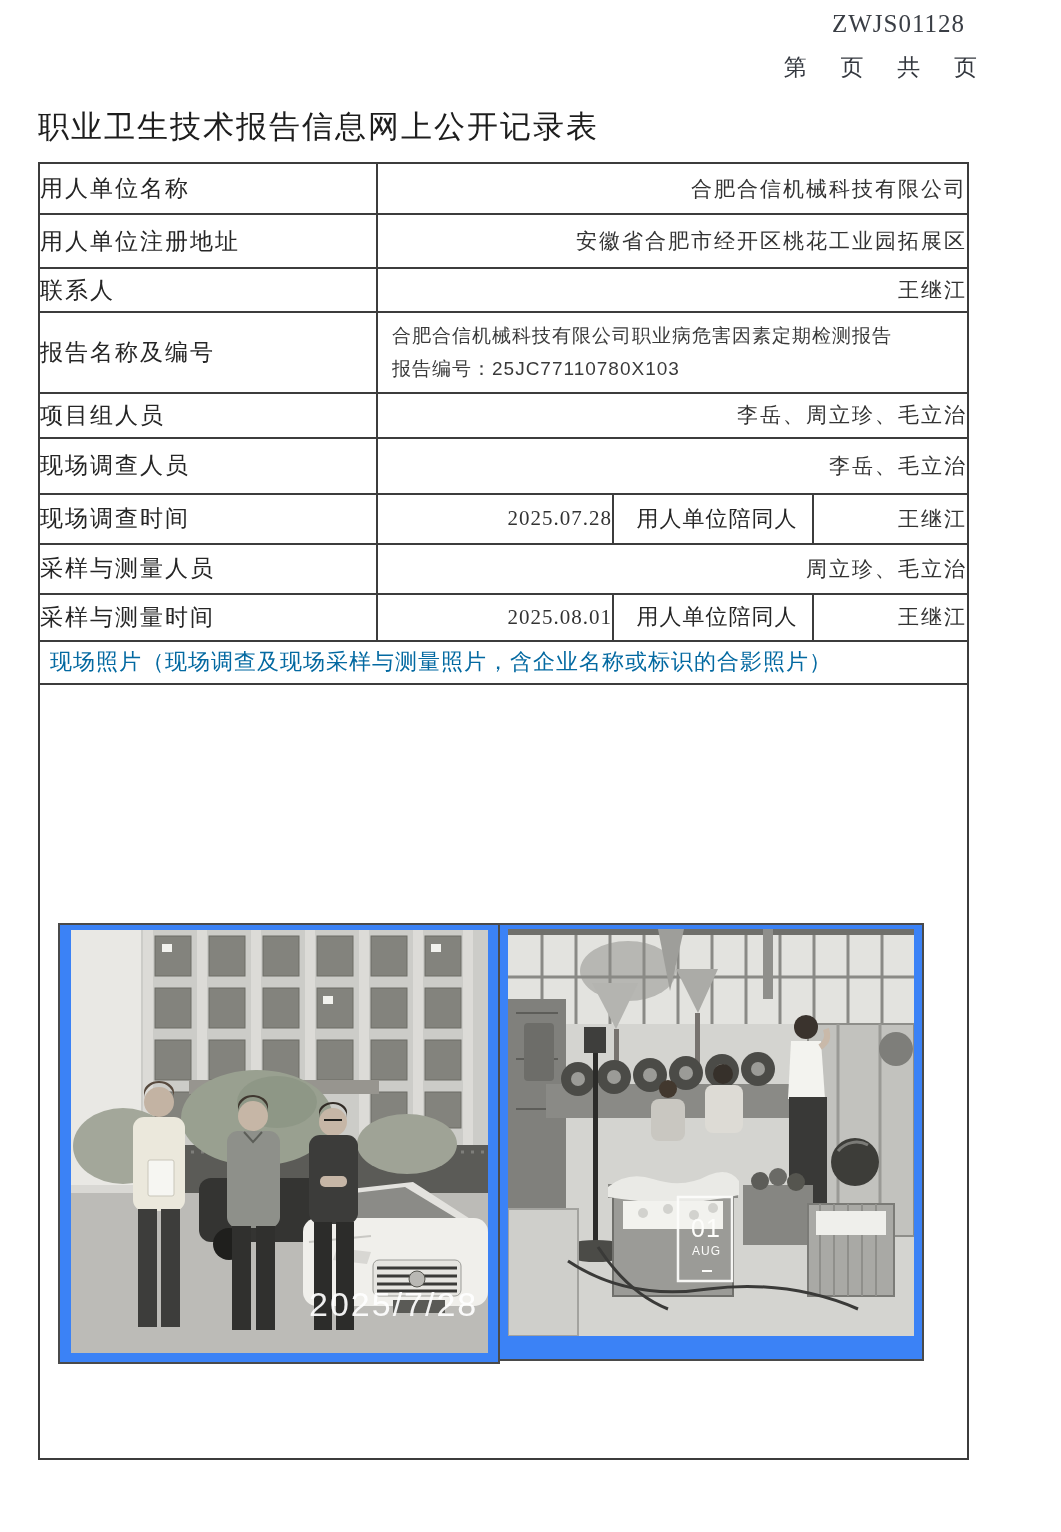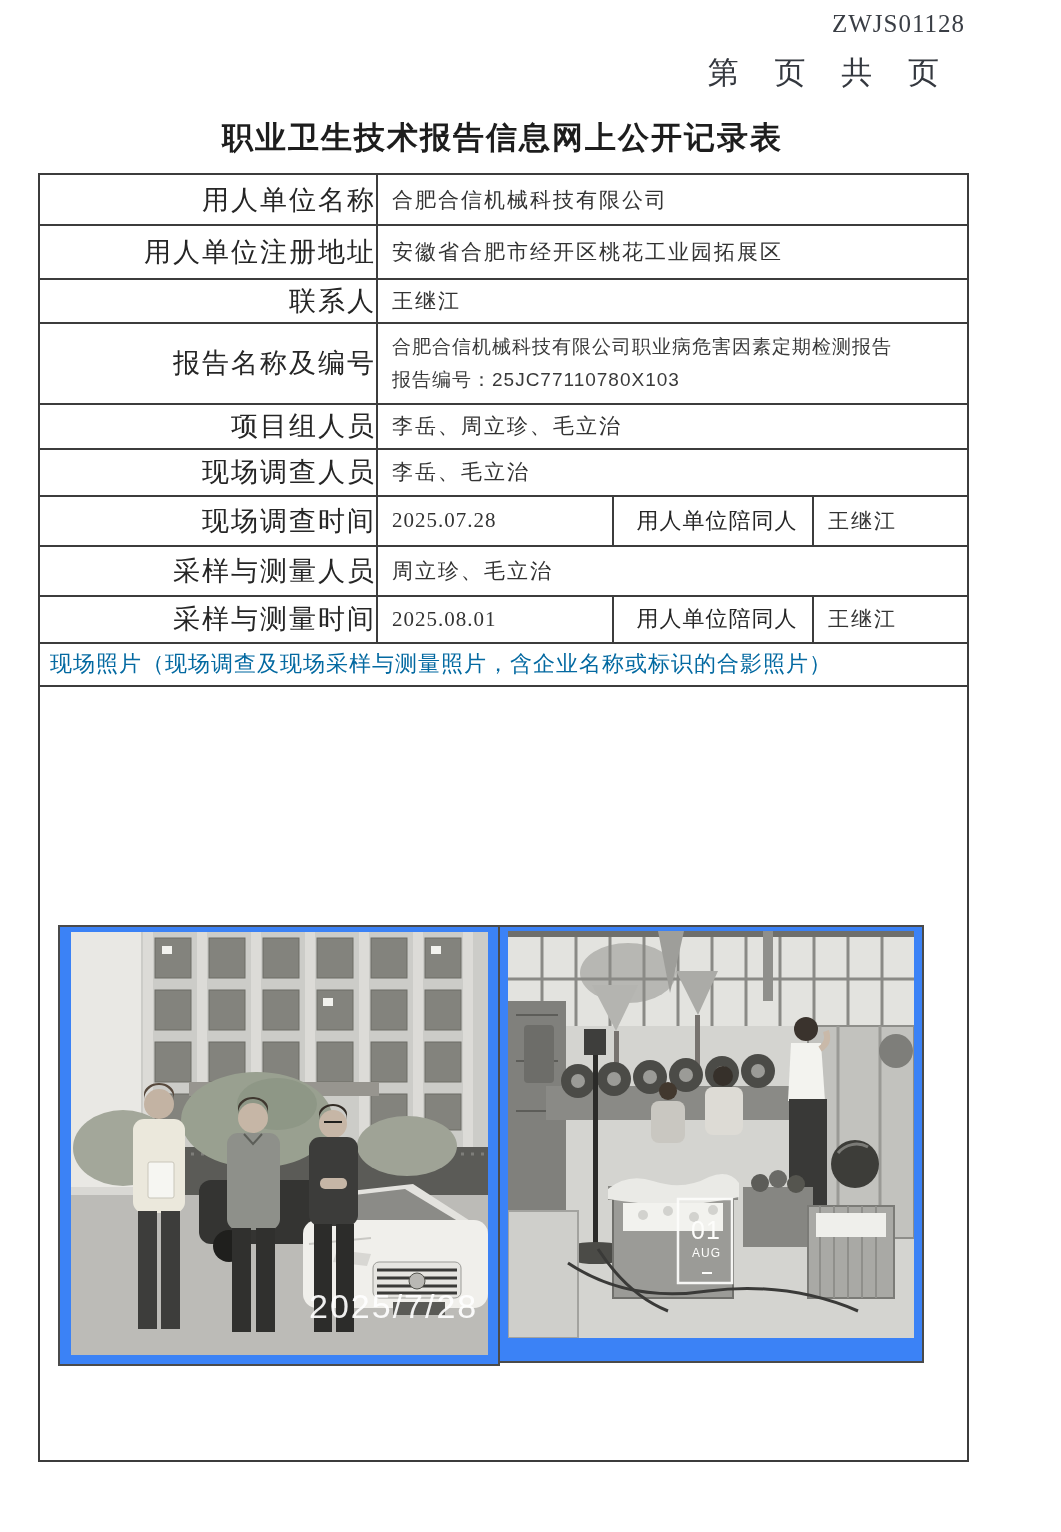--- a/index.html
+++ b/index.html
@@ -10,42 +10,42 @@
     font-family: "Liberation Serif", "DejaVu Serif", serif;
     color: #2e2e2e;
     overflow: hidden;
   }
   .doc-header { padding-top: 10px; }
   .doc-code {
     text-align: right; padding-right: 96px;
     font-size: 25px; letter-spacing: 1px; color: #3a3e45;
   }
   .page-line {
-    margin-top: 14px; text-align: right; padding-right: 120px;
-    font-size: 31px; letter-spacing: 2px; word-spacing: 24px; color: #34383f;
+    margin-top: 14px; text-align: right; padding-right: 82px;
+    font-size: 23px; letter-spacing: 2px; word-spacing: 24px; color: #34383f;
   }
   .doc-title {
     margin: 23px 0 14px 38px; width: 929px;
-    text-align: center; font-size: 31px; font-weight: 700;
+    font-size: 31px; font-weight: 400;
     letter-spacing: 2px; color: #1d1d1d;
   }
   table.record-table {
     margin-left: 38px; width: 929px;
     border-collapse: collapse; table-layout: fixed;
   }
   table.record-table td {
     border: 2px solid #3c3c3c;
     vertical-align: middle;
     overflow: hidden;
   }
   td.lbl {
-    text-align: right; font-size: 27px; letter-spacing: 2px; color: #262626;
+    text-align: left; font-size: 23px; letter-spacing: 2px; color: #262626;
   }
   td.val {
-    text-align: left; padding-left: 14px;
+    text-align: right; padding-left: 14px;
     font-size: 21px; letter-spacing: 2px; color: #333333;
   }
   td.val-date { font-size: 21px; letter-spacing: 1px; }
   td.lbl-mid { text-align: center; font-size: 22px; letter-spacing: 1px; padding-left: 8px; }
   td.val-two {
     font-family: "Liberation Sans", "DejaVu Sans", sans-serif;
     font-size: 19px; letter-spacing: 1px; color: #3a3a3a;
     padding: 6px 10px 6px 14px; line-height: 1.75;
   }
   td.photo-caption {
@@ -106,21 +106,21 @@
       <td class="lbl">报告名称及编号</td>
       <td class="val-two" colspan="3">
         <div>合肥合信机械科技有限公司职业病危害因素定期检测报告</div>
         <div>报告编号：25JC77110780X103</div>
       </td>
     </tr>
     <tr style="height:45px">
       <td class="lbl">项目组人员</td>
       <td class="val" colspan="3">李岳、周立珍、毛立治</td>
     </tr>
-    <tr style="height:47px">
+    <tr style="height:56px">
       <td class="lbl">现场调查人员</td>
       <td class="val" colspan="3">李岳、毛立治</td>
     </tr>
     <tr style="height:50px">
       <td class="lbl">现场调查时间</td>
       <td class="val val-date">2025.07.28</td>
       <td class="lbl lbl-mid">用人单位陪同人</td>
       <td class="val">王继江</td>
     </tr>
     <tr style="height:50px">

